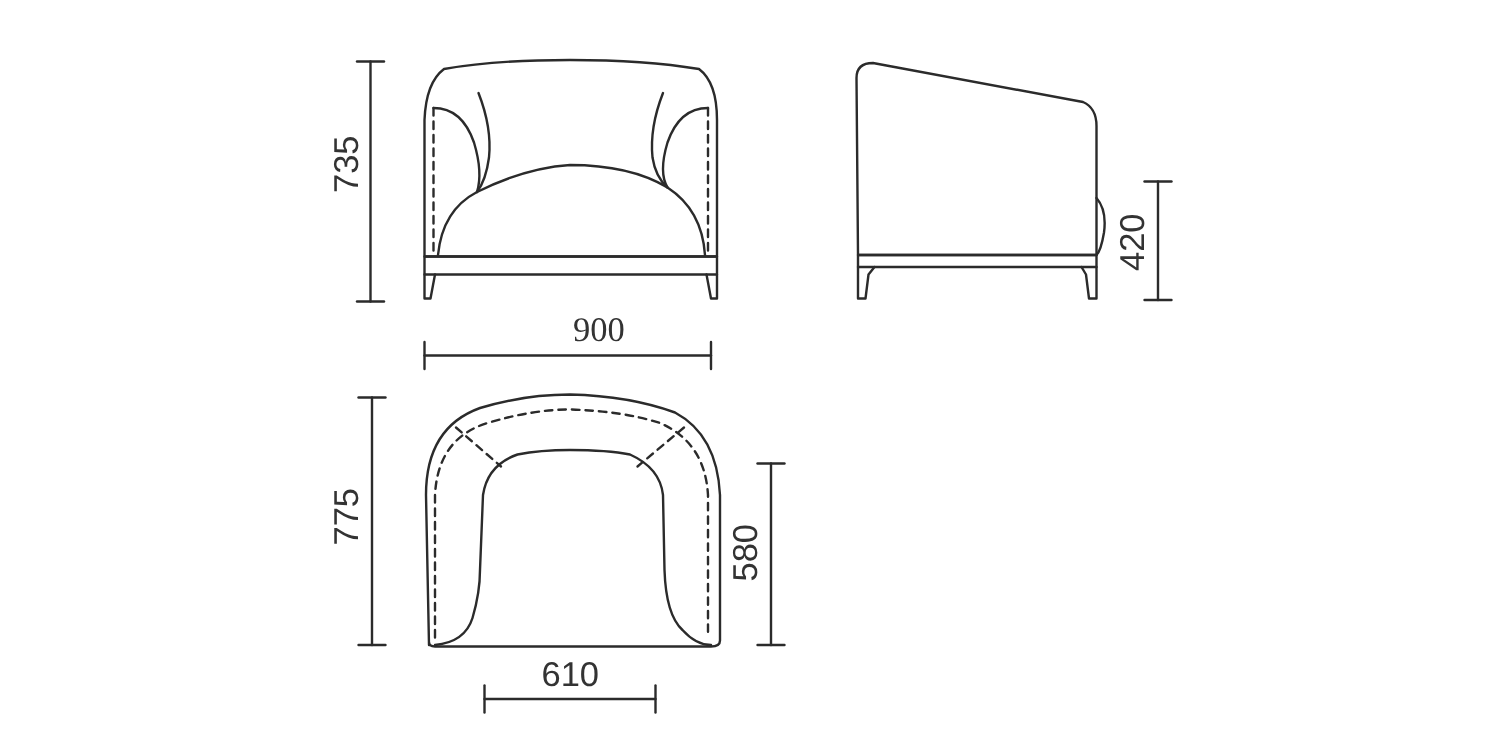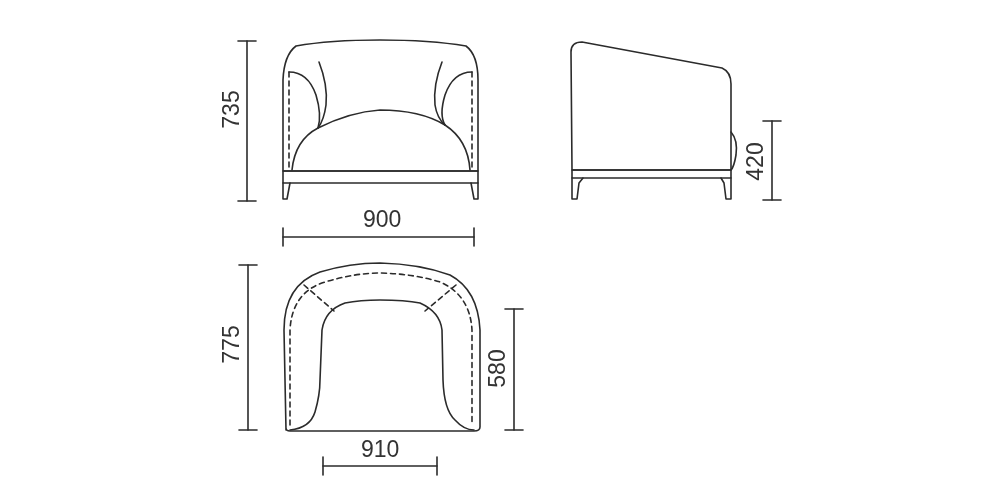--- a/index.html
+++ b/index.html
@@ -76,17 +76,17 @@
     </g>
     <g>
       <line x1="323" y1="466" x2="437" y2="466"></line>
       <line x1="323" y1="457" x2="323" y2="475"></line>
       <line x1="437" y1="457" x2="437" y2="475"></line>
     </g>
   </g>
 </svg>
 
 <div class="lbl rot" style="left:211px;top:98px;width:40px;text-align:center;">735</div>
-<div class="lbl" style="left:363px;top:208px;">900</div>
+<div class="lbl" style="left:382px;top:208px;font-family:Liberation Serif, serif;">900</div>
 <div class="lbl rot" style="left:735px;top:150px;width:40px;text-align:center;">420</div>
 <div class="lbl rot" style="left:211px;top:333px;width:40px;text-align:center;">775</div>
 <div class="lbl rot" style="left:477px;top:357px;width:40px;text-align:center;">580</div>
-<div class="lbl" style="left:361px;top:438px;">910</div>
+<div class="lbl" style="left:361px;top:438px;">610</div>
 
 </body></html>

